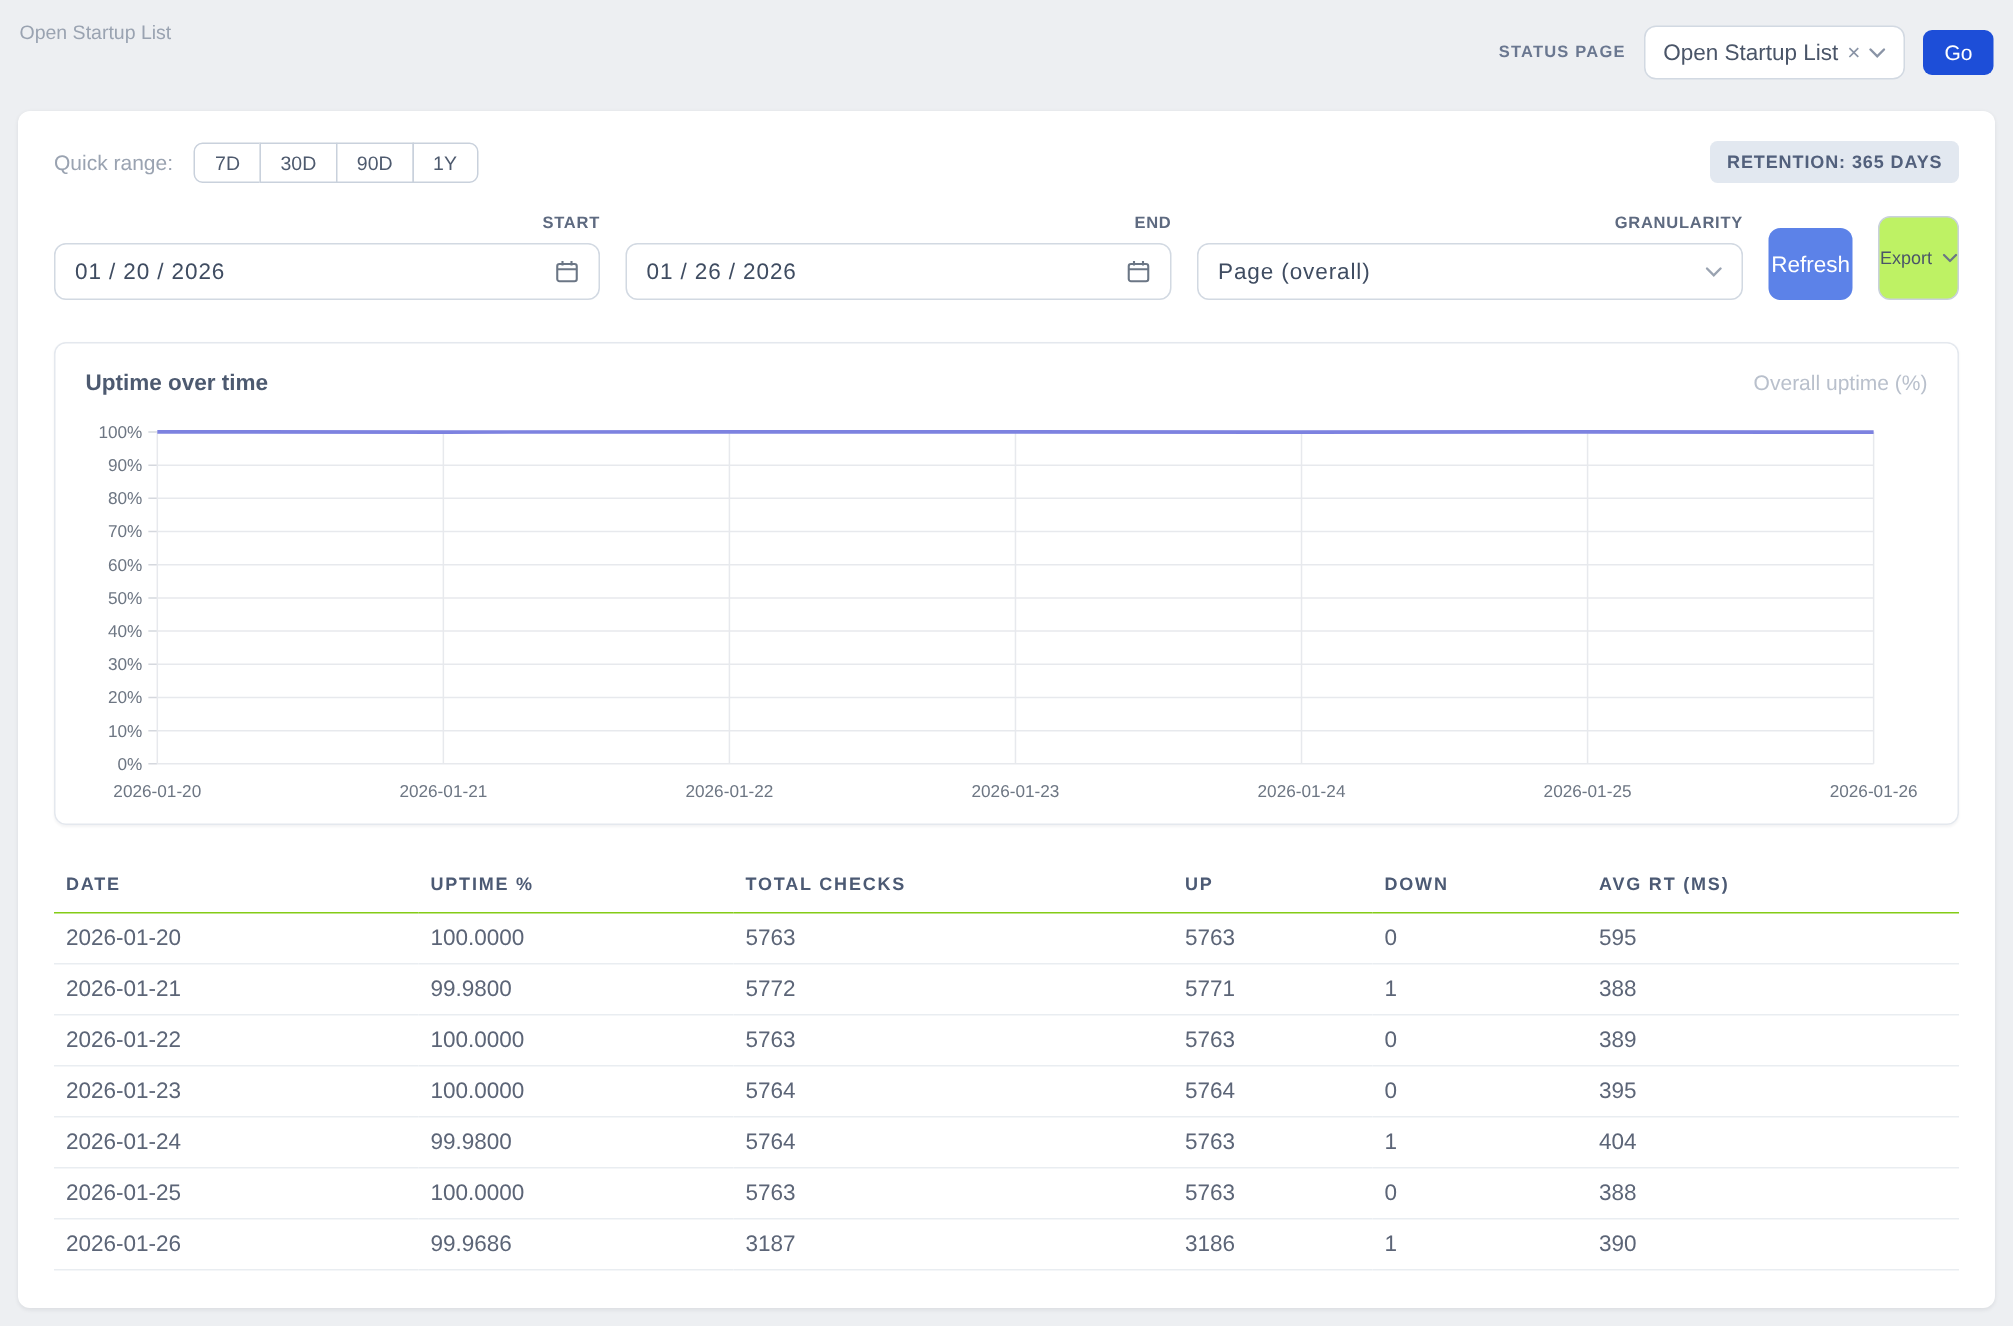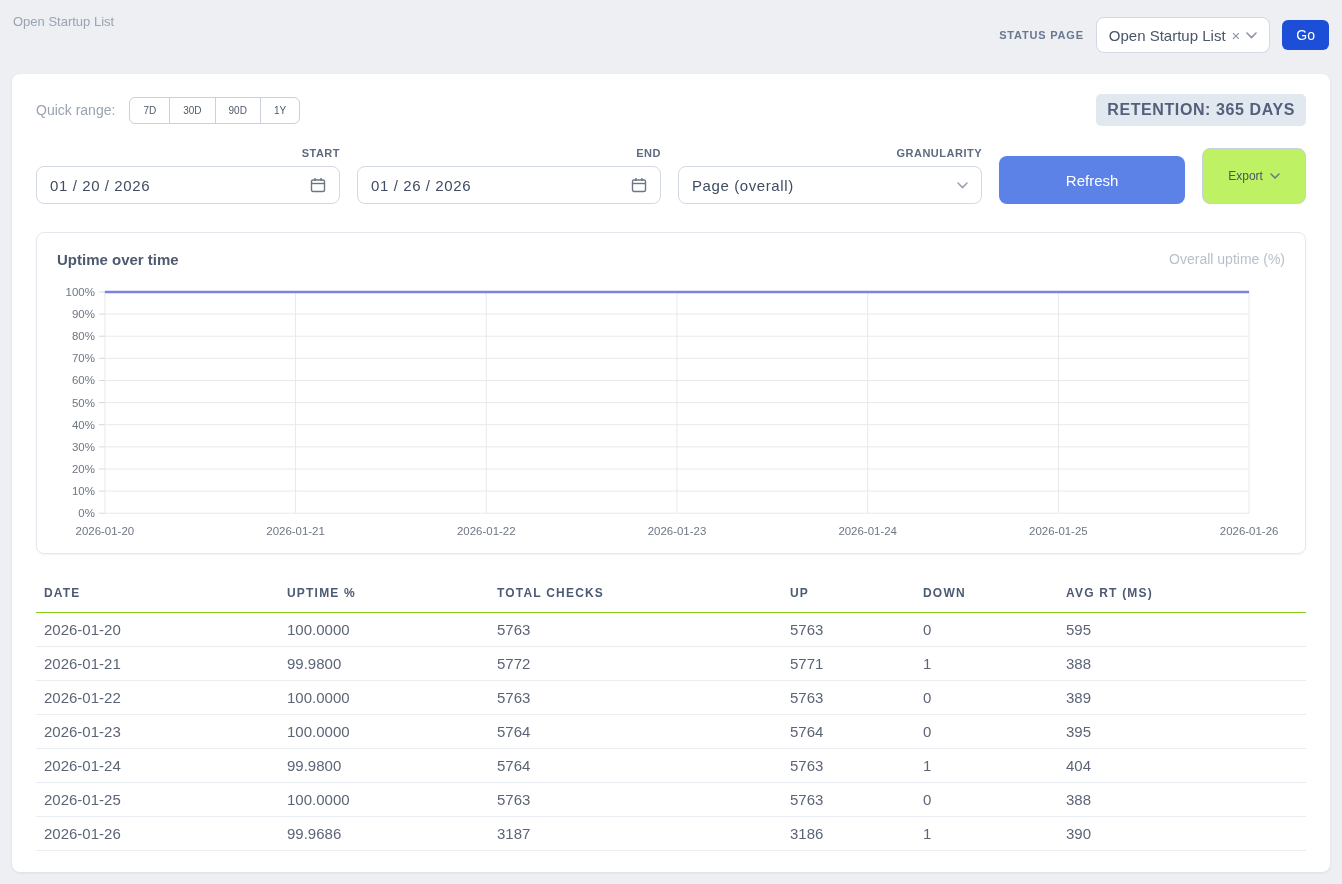--- a/index.html
+++ b/index.html
@@ -38,40 +38,40 @@
     box-shadow:0 1px 3px rgba(16,24,40,.08);
     padding:20px 24px;
   }
   
   .qr-row { display:flex; align-items:center; justify-content:space-between; }
   .qr-left { display:flex; align-items:center; gap:14px; }
   .qr-label { font-size:14px; color:#9aa3b1; }
   .qr-group { display:flex; }
   .qr-btn {
     background:#fff; border:1px solid #c9d1dc; color:#4e5a6e;
-    font-size:10px; font-family:"Liberation Sans", sans-serif;
+    font-size:13px; font-family:"Liberation Sans", sans-serif;
     height:27px; padding:0 13px; cursor:pointer; margin-left:-1px;
   }
   .qr-btn:first-child { border-radius:6px 0 0 6px; margin-left:0; }
   .qr-btn:last-child { border-radius:0 6px 6px 0; }
   .retention-badge {
-    background:#e2e8f0; color:#52607c; font-size:16px; font-weight:700;
+    background:#e2e8f0; color:#52607c; font-size:12px; font-weight:700;
     letter-spacing:.6px; padding:7px 11px; border-radius:5px;
   }
   
   .form-row { display:flex; gap:17px; margin-top:21px; align-items:flex-end; }
   .field { display:flex; flex-direction:column;align-items:flex-end; }
   .field-label {
     font-size:11px; font-weight:700; color:#5e6a80; letter-spacing:.5px;
     margin-bottom:7px;
   }
   .input-box {
     display:flex; align-items:center; justify-content:space-between;
     border:1px solid #d2d9e2; border-radius:8px; background:#fff;
-    height:38px; padding:0 13px; width:304px; cursor:text;
+    height:38px; padding:0 13px; width:364px; cursor:text;
   }
   .input-box .input-text { font-size:15px; color:#3f4c61; letter-spacing:.6px; }
   .select-box { cursor:pointer; }
   .refresh-btn {
     background:#5c82e8; color:#fff; border:none; border-radius:8px;
     width:190px; height:48px; font-size:15px; cursor:pointer;
     font-family:"Liberation Sans", sans-serif;
   }
   .export-btn {
     background:#bef264; color:#4a5568; border:1px solid #c9d1dc; border-radius:8px;

